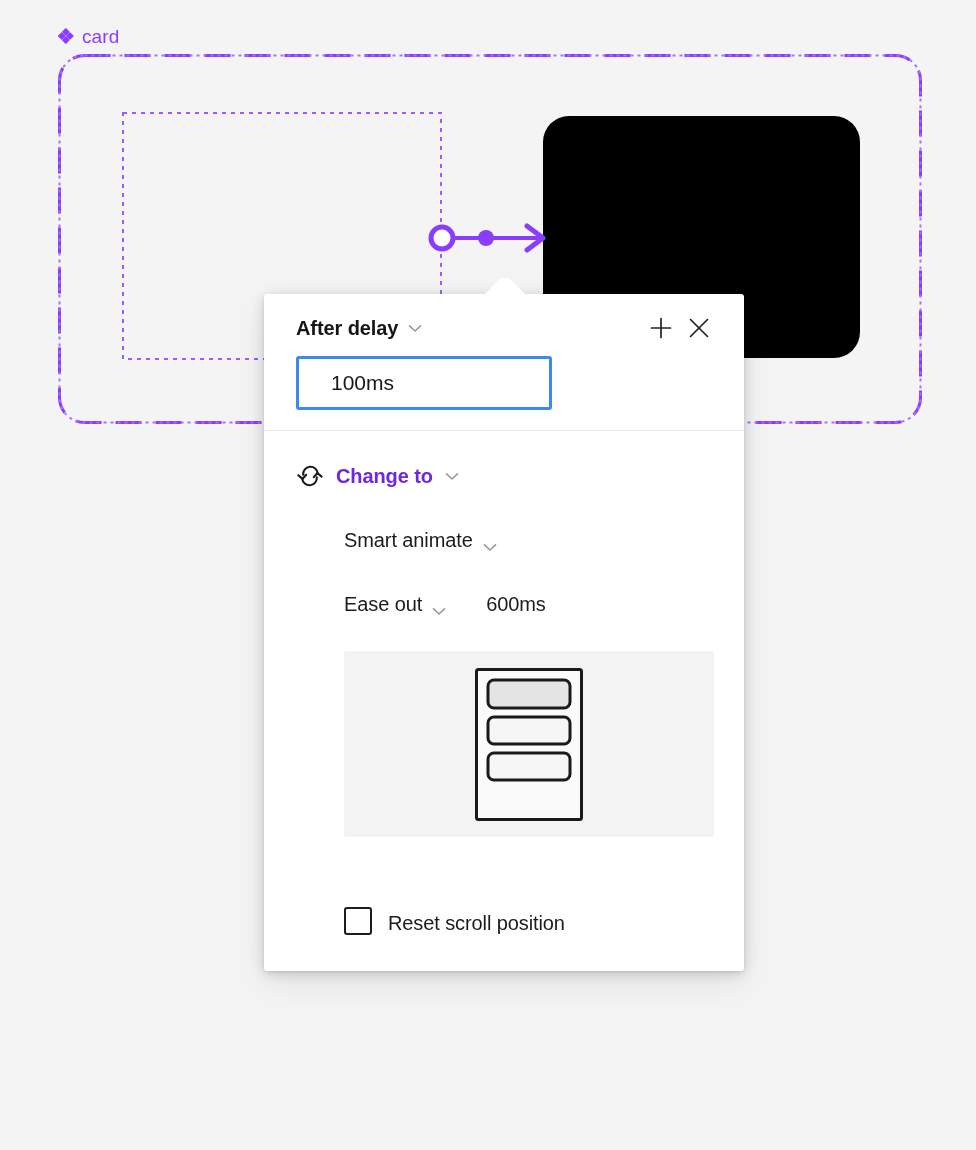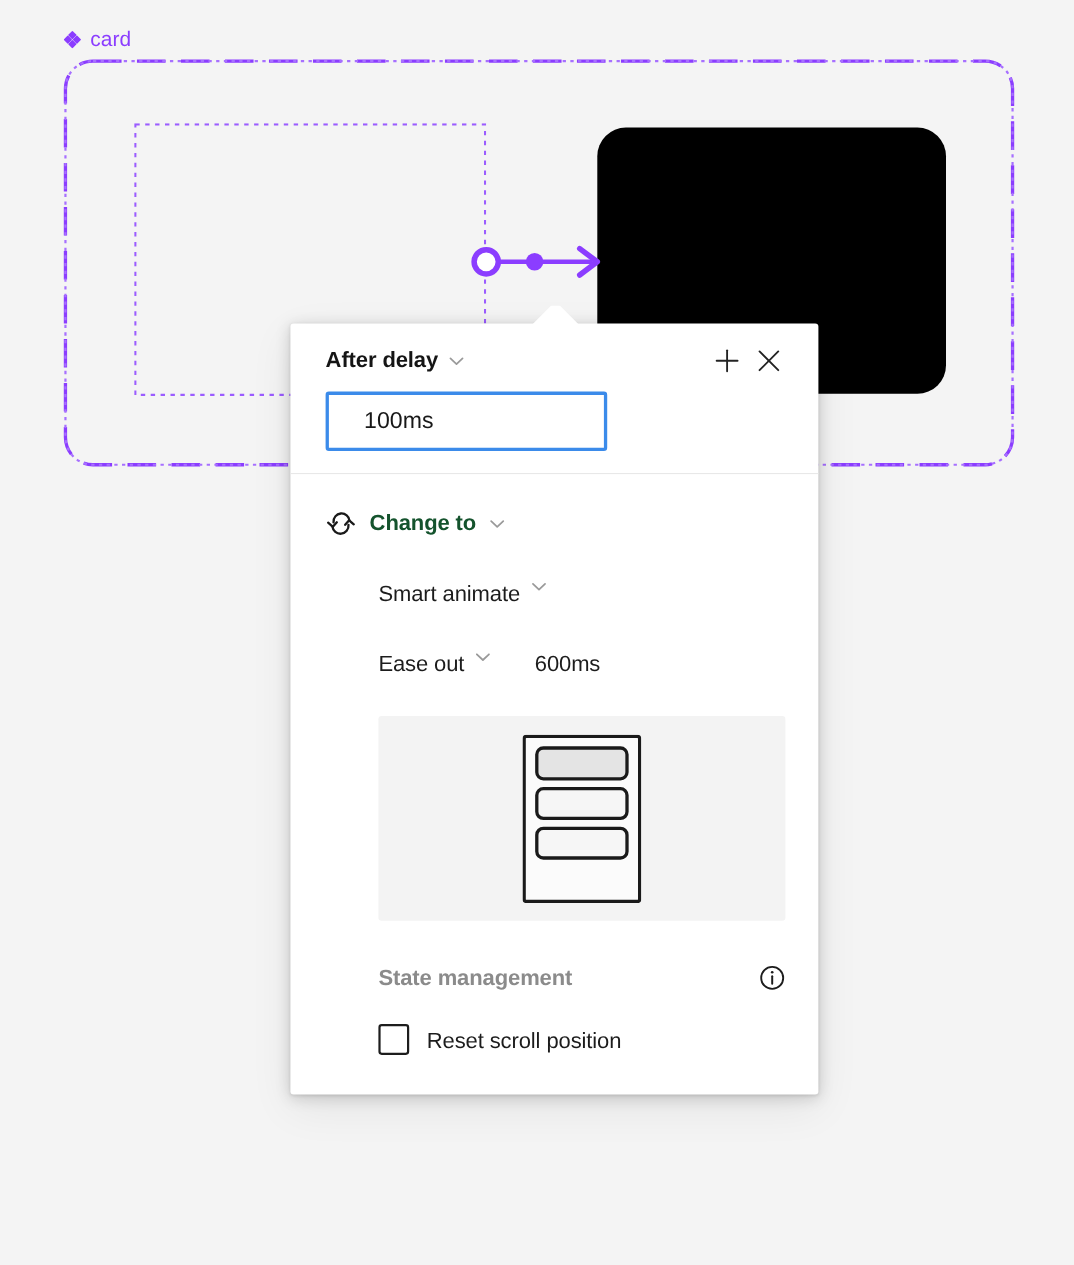--- a/index.html
+++ b/index.html
@@ -216,21 +216,21 @@
     display: flex;
     align-items: center;
     gap: 12px;
     height: 30px;
     cursor: default;
   }
   #action-select .swap-icon { width: 28px; height: 24px; display:block; flex:none; }
   #action-select .action-label {
     font-size: 20px;
     font-weight: bold;
-    color: #14532d;
+    color: #6d28d9;
     letter-spacing: -0.1px;
   }
 
   .opt-row {
     display: flex;
     align-items: center;
     height: 30px;
     margin-left: 48px;
     margin-top: 34px;
   }
@@ -246,21 +246,21 @@
     margin-left: 118px;
     cursor: default;
   }
   .opt-row .opt-value {
     font-size: 20px;
     color: #1c1c1c;
     letter-spacing: -0.1px;
   }
   .opt-select {
     display: flex;
-    align-items: flex-start;
+    align-items: flex-end;
     gap: 10px;
     cursor: default;
   }
   .opt-select .opt-sel-label {
     font-size: 20px;
     color: #1c1c1c;
     letter-spacing: -0.1px;
   }
   #easing-row {
     display: flex;
@@ -439,28 +439,19 @@
       <svg id="preview-thumb" width="108" height="153" viewBox="0 0 108 153">
         <rect x="1.5" y="1.5" width="105" height="150" rx="2" fill="#fbfbfb" stroke="#1a1a1a" stroke-width="3"></rect>
         <rect x="13" y="12" width="82" height="28" rx="6" fill="#e4e4e4" stroke="#1a1a1a" stroke-width="3"></rect>
         <rect x="13" y="49" width="82" height="27" rx="6" fill="#f6f6f6" stroke="#1a1a1a" stroke-width="3"></rect>
         <rect x="13" y="85" width="82" height="27" rx="6" fill="#f6f6f6" stroke="#1a1a1a" stroke-width="3"></rect>
       </svg>
     </div>
   </div>
 
   <div id="state-section">
-    <div id="state-header-row">
-      <span class="state-title">State management</span>
-      <div class="spacer"></div>
-      <svg id="info-icon" viewBox="0 0 24 24">
-        <circle cx="12" cy="12" r="10" fill="none" stroke="#1d1d1d" stroke-width="1.7"></circle>
-        <circle cx="12" cy="6.9" r="1.2" fill="#1d1d1d"></circle>
-        <line x1="12" y1="10.4" x2="12" y2="17.4" stroke="#1d1d1d" stroke-width="1.8" stroke-linecap="round"></line>
-      </svg>
-    </div>
 
     <div id="reset-scroll-row">
       <div id="reset-scroll-checkbox"></div>
       <span id="reset-scroll-label">Reset scroll position</span>
     </div>
   </div>
 </div>
 
 </body></html>

